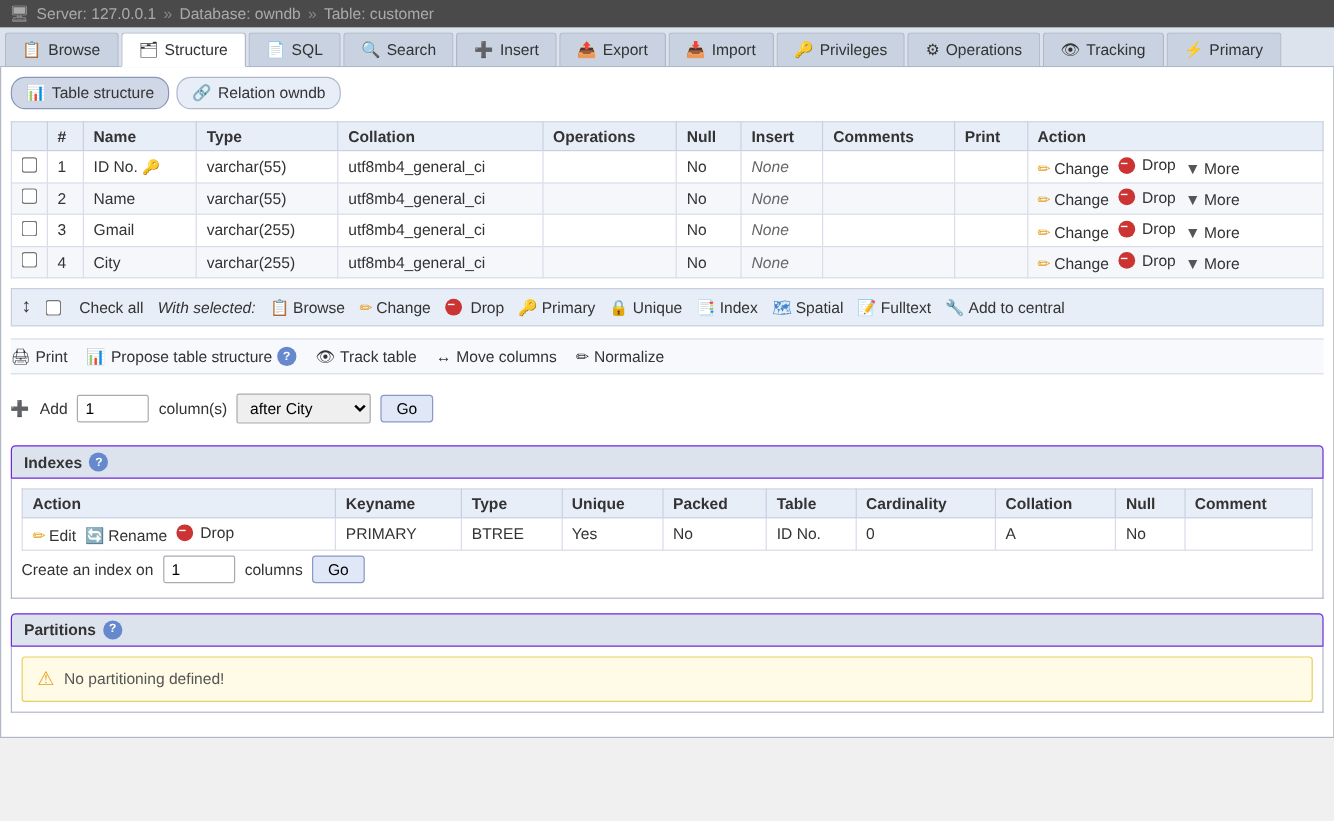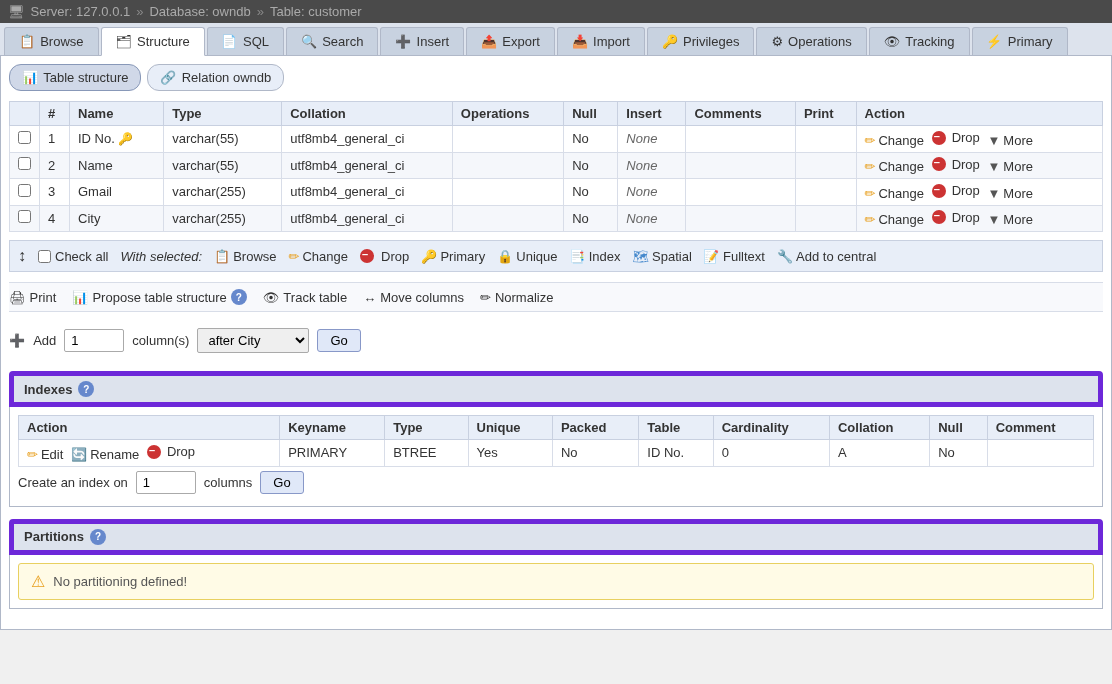--- a/index.html
+++ b/index.html
@@ -106,21 +106,21 @@
     .bottom-bar {
       background: #e8eef8;
       border: 1px solid #c8d0e0;
       padding: 6px 8px;
       display: flex;
       align-items: center;
       gap: 12px;
       flex-wrap: wrap;
       margin-bottom: 10px;
     }
-    .bottom-bar label { display: flex; align-items: center; gap: 4px; }
+    .bottom-bar label { display: flex; align-items: center; gap: 15px; }
 
     .action-buttons {
       display: flex;
       align-items: center;
       gap: 8px;
       flex-wrap: wrap;
     }
 
     .toolbar-row {
       display: flex;
@@ -164,21 +164,21 @@
       background: #e0e8f8;
       border: 1px solid #8898c8;
       padding: 3px 12px;
       border-radius: 3px;
       cursor: pointer;
       font-size: 13px;
     }
 
     .section-header {
       background: #dde3ed;
-      border: 5px solid #6d28d9;
+      border: 1px solid #6d28d9;
       border-radius: 4px 4px 0 0;
       padding: 5px 10px;
       display: flex;
       align-items: center;
       gap: 6px;
       font-weight: bold;
       margin-bottom: 0;
     }
     .section-body {
       border: 1px solid #b0b8c8;

